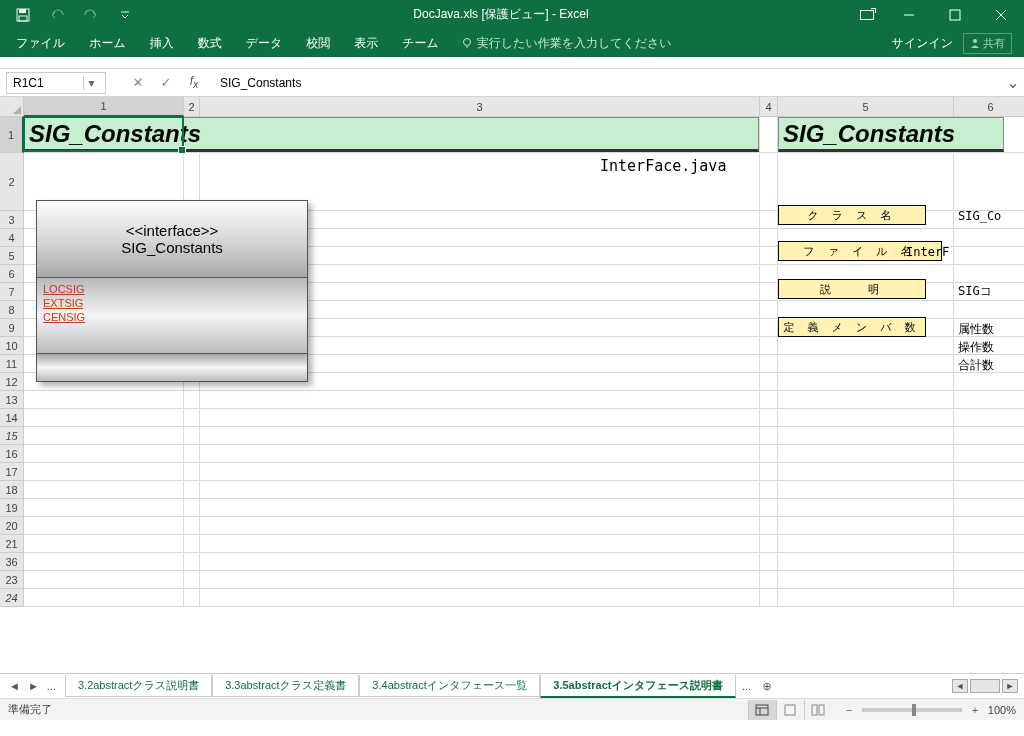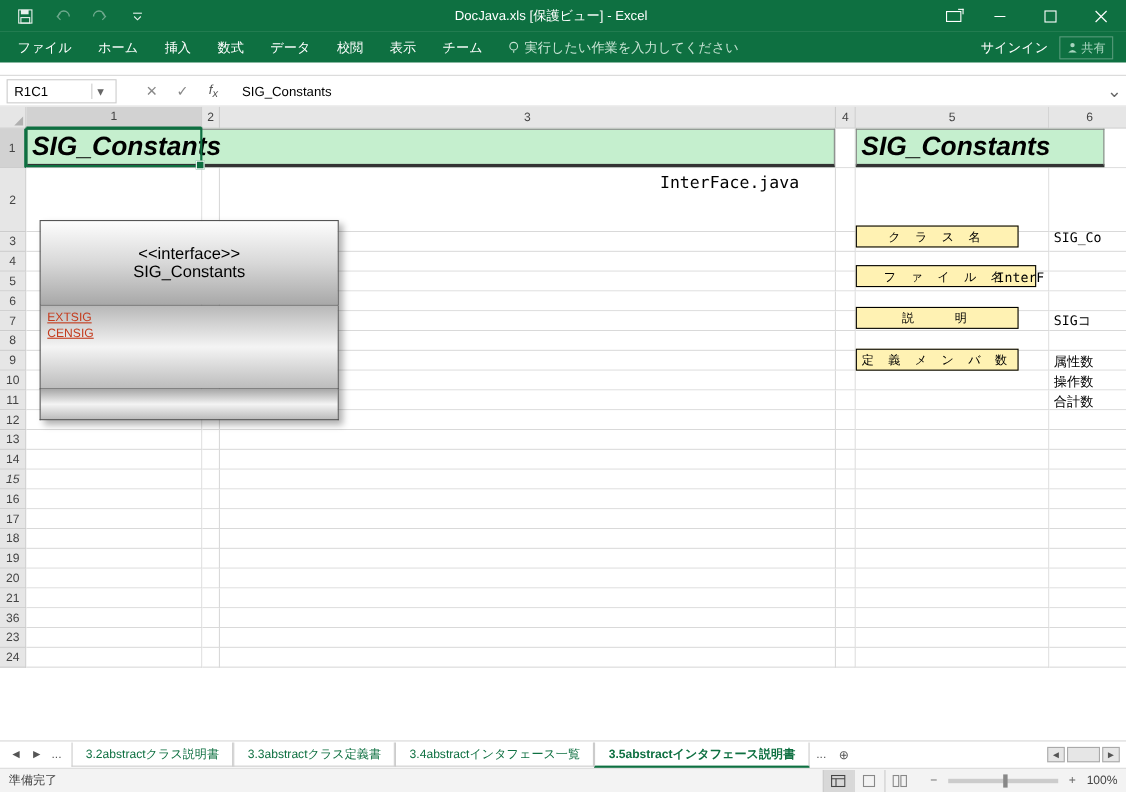--- a/index.html
+++ b/index.html
@@ -219,21 +219,21 @@
       <div class="rowh" style="height: 18px;">14</div>
       <div class="rowh" style="height: 18px; font-style: italic;">15</div>
       <div class="rowh" style="height: 18px;">16</div>
       <div class="rowh" style="height: 18px;">17</div>
       <div class="rowh" style="height: 18px;">18</div>
       <div class="rowh" style="height: 18px;">19</div>
       <div class="rowh" style="height: 18px;">20</div>
       <div class="rowh" style="height: 18px;">21</div>
       <div class="rowh" style="height: 18px;">36</div>
       <div class="rowh" style="height: 18px;">23</div>
-      <div class="rowh" style="height: 18px;">24</div>
+      <div class="rowh" style="height: 18px; font-style: italic;">24</div>
     </div>
   <div class="grid" id="grid">
       <div class="gcell" style="left: 0px; top: 0px; width: 160px; height: 36px;"></div>
       <div class="gcell" style="left: 160px; top: 0px; width: 16px; height: 36px;"></div>
       <div class="gcell" style="left: 176px; top: 0px; width: 560px; height: 36px;"></div>
       <div class="gcell" style="left: 736px; top: 0px; width: 18px; height: 36px;"></div>
       <div class="gcell" style="left: 754px; top: 0px; width: 176px; height: 36px;"></div>
       <div class="gcell" style="left: 930px; top: 0px; width: 74px; height: 36px;"></div>
       <div class="gcell" style="left: 0px; top: 36px; width: 160px; height: 58px;"></div>
       <div class="gcell" style="left: 160px; top: 36px; width: 16px; height: 58px;"></div>
@@ -406,20 +406,21 @@
   <div class="rvalue" style="left:958px; top:224px;">属性数</div>
   <div class="rvalue" style="left:958px; top:242px;">操作数</div>
   <div class="rvalue" style="left:958px; top:260px;">合計数</div>
 
   <div class="uml">
     <div class="uml-section uml-head">
       <div>&lt;&lt;interface&gt;&gt;</div>
       <div>SIG_Constants</div>
     </div>
     <div class="uml-section uml-body" id="uml-body">
+        <div>LOCSIG</div>
         <div>EXTSIG</div>
         <div>CENSIG</div>
       </div>
     <div class="uml-section uml-foot"></div>
   </div>
 </div>
 
 <div class="sheettabs">
   <div class="st-nav">
     <span>◄</span>

